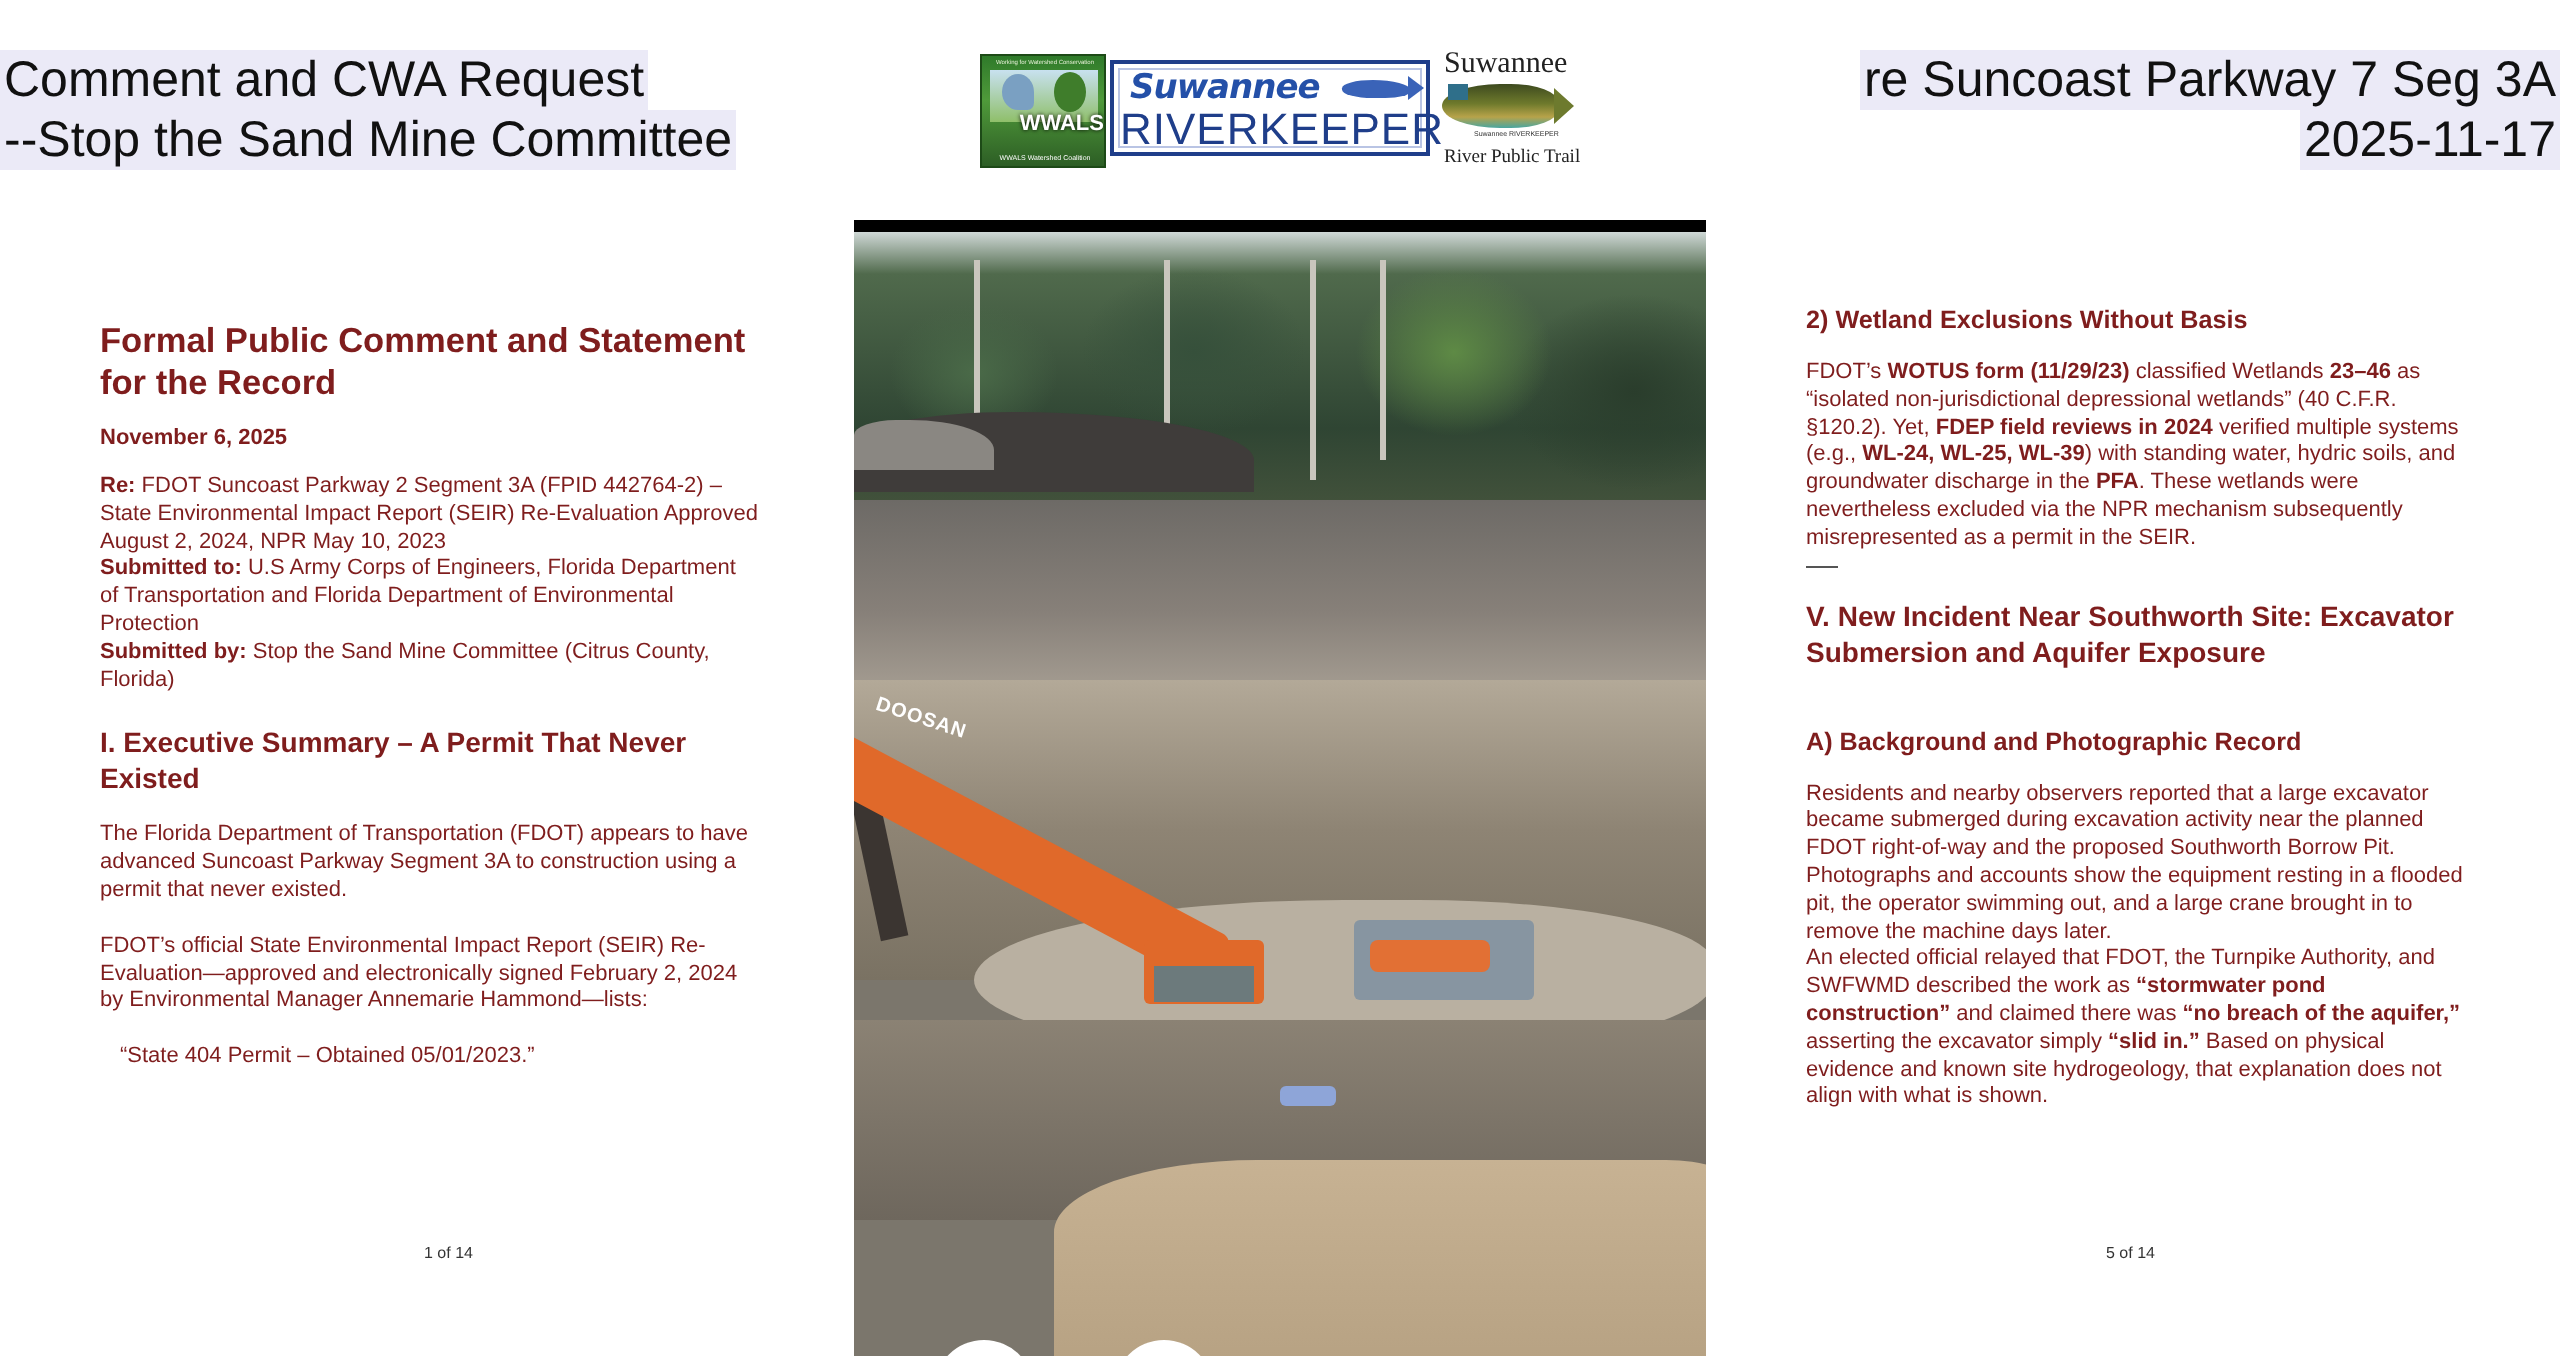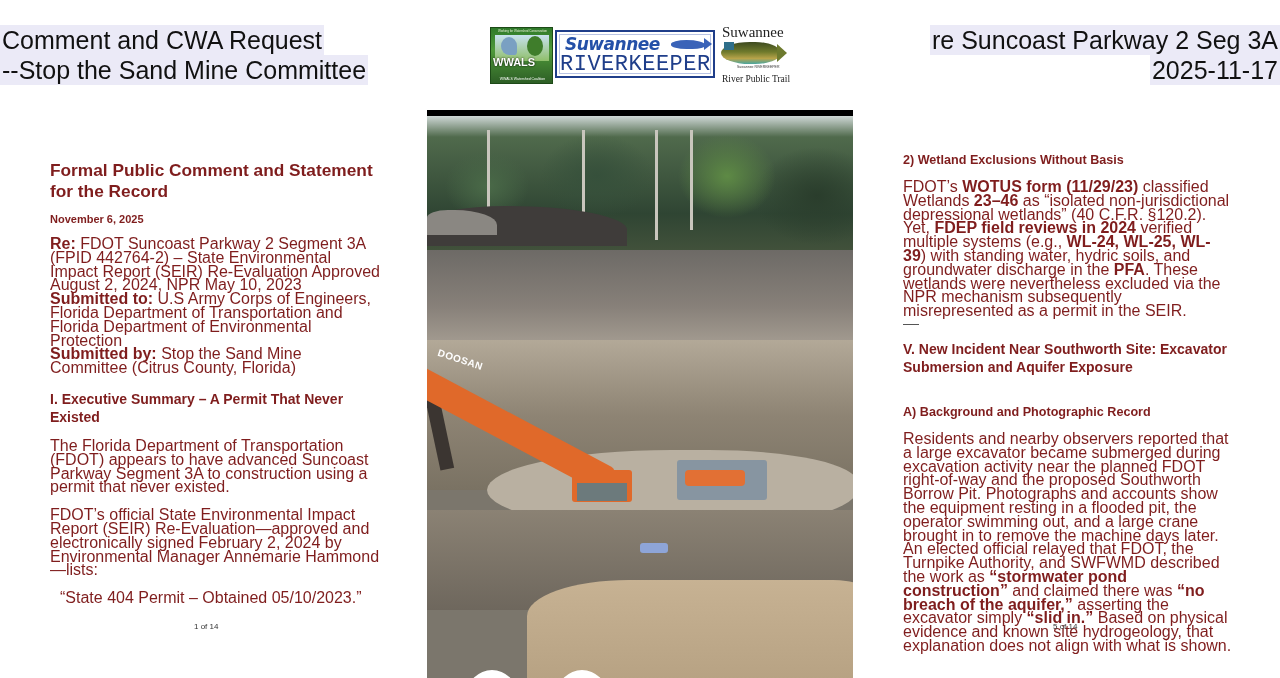--- a/index.html
+++ b/index.html
@@ -19,51 +19,51 @@
 
   
   .logo-wwals {
     position: absolute; left: 490px; top: 27px; width: 63px; height: 57px;
     background: linear-gradient(180deg,#2f7a2a 0%,#4f9a3a 40%,#2d5e25 100%);
     border: 1px solid #1d4a17; box-sizing: border-box; overflow: hidden;
   }
   .logo-wwals .sky { position:absolute; left:4px; top:7px; width:54px; height:26px; background: linear-gradient(180deg,#c8e1f0,#8fbf6a); }
   .logo-wwals .bird { position:absolute; left:10px; top:9px; width:16px; height:18px; border-radius:50% 50% 20% 50%; background:#7aa0c2; }
   .logo-wwals .palm { position:absolute; left:36px; top:8px; width:16px; height:20px; border-radius:50%; background:#3f7d2b; }
-  .logo-wwals .title { position:absolute; left:2px; top:28px; width:59px; text-align:left; color:#fff; font-weight:bold; font-size:11px; text-shadow:0 0 2px #000; }
+  .logo-wwals .title { position:absolute; left:2px; top:28px; width:59px; text-align:right; color:#fff; font-weight:bold; font-size:11px; text-shadow:0 0 2px #000; }
   .logo-wwals .sub { position:absolute; left:0; bottom:2px; width:63px; text-align:center; color:#fff; font-size:3.5px; }
   .logo-wwals .top { position:absolute; left:0; top:1px; width:63px; text-align:center; color:#e8f2d8; font-size:3px; }
 
   .logo-rk {
     position: absolute; left: 555px; top: 30px; width: 160px; height: 48px;
     border: 2px solid #1f3e8a; box-sizing: border-box; background: #fff;
     box-shadow: inset 0 0 0 2px #fff, inset 0 0 0 3px #b9c4e4;
   }
   .logo-rk .l1 { position:absolute; left:8px; top:2px; font-family:"DejaVu Sans", sans-serif; font-weight:bold; font-style:italic; font-size:17px; color:#2450a8; letter-spacing:-0.5px; }
-  .logo-rk .l2 { position:absolute; left:3px; top:20px; font-family:Liberation Mono, monospace; font-size:22px; color:#1f3e8a; letter-spacing:0.5px;text-align:right; }
+  .logo-rk .l2 { position:absolute; left:3px; top:20px; font-family:Liberation Sans, sans-serif; font-size:22px; color:#1f3e8a; letter-spacing:0.5px;text-align:right; }
   .logo-rk .fish { position:absolute; right:8px; top:8px; width:34px; height:9px; background:#3a63b8; border-radius:50% 60% 40% 50%; }
   .logo-rk .fish:after { content:""; position:absolute; right:-7px; top:-2px; border-left:8px solid #3a63b8; border-top:6px solid transparent; border-bottom:6px solid transparent; }
 
   .logo-trail { position:absolute; left:717px; top:24px; width:72px; height:62px; }
   .logo-trail .t1 { position:absolute; left:5px; top:0; font-family:"Liberation Serif", serif; font-size:15px; color:#222; }
   .logo-trail .fishbody { position:absolute; left:4px; top:18px; width:58px; height:22px; border-radius:55% 45% 45% 55%; background: linear-gradient(180deg,#3d4a1f 0%,#6f7a2c 45%,#b7a34a 75%,#4aa6a0 100%); }
   .logo-trail .fishtail { position:absolute; left:60px; top:20px; border-left:10px solid #6d7a2e; border-top:9px solid transparent; border-bottom:9px solid transparent; }
   .logo-trail .badge { position:absolute; left:7px; top:18px; width:10px; height:8px; background:#2f6f8a; }
   .logo-trail .t2 { position:absolute; left:20px; top:41px; font-size:3.5px; color:#333; }
   .logo-trail .t3 { position:absolute; left:5px; top:50px; font-family:"Liberation Serif", serif; font-size:9.5px; color:#222; white-space:nowrap; }
 
   
   .page { position:absolute; font-family:Liberation Sans, sans-serif; color:#7f1d1d; }
   #page-left { left: 50px; top: 160px; width: 330px; }
   #page-right { left: 903px; top: 152px; width: 330px; }
   .h1 { font-weight:bold; font-size:17.3px; line-height:21px; margin:0; }
   .h2 { font-weight:bold; font-size:14px; line-height:18px; margin:0; }
   .h3 { font-weight:bold; font-size:12.6px; line-height:16px; margin:0; }
   .date { font-weight:bold; font-size:11px; margin-top:11px; }
-  .p { font-size:16px; line-height:13.8px; margin:0; }
+  .p { font-size:11px; line-height:13.8px; margin:0; }
   .p b { font-weight:bold; }
   .indent { padding-left: 10px; }
   .pnum { position:absolute; font-size:8px; color:#333; }
   .rule { width: 16px; border-top: 1px solid #555; margin: 6px 0 0 0; }
 
   
   #photo {
     position:absolute; left: 427px; top: 110px; width: 426px; height: 568px; overflow:hidden;
     background:#7b766c;
   }
@@ -94,21 +94,21 @@
   #photo .body { position:absolute; left:250px; top:350px; width:90px; height:40px; background:#8795a1; border-radius:3px; }
   #photo .bodyor { position:absolute; left:258px; top:360px; width:60px; height:16px; background:#e27034; border-radius:4px; }
   #photo .tarp { position:absolute; left:213px; top:433px; width:28px; height:10px; background:#8ea5d8; border-radius:3px; }
   #photo .circ { position:absolute; top:560px; width:50px; height:50px; border-radius:50%; background:#fff; }
 </style>
 </head>
 <body>
 
 <div id="hl1" class="hdr-label">Comment and CWA Request</div>
 <div id="hl2" class="hdr-label">--Stop the Sand Mine Committee</div>
-<div id="hr1" class="hdr-label">re Suncoast Parkway 2 Seg 3A</div>
+<div id="hr1" class="hdr-label">re Suncoast Parkway 7 Seg 3A</div>
 <div id="hr2" class="hdr-label">2025-11-17</div>
 
 <div class="logo-wwals">
   <div class="top">Working for Watershed Conservation</div>
   <div class="sky"></div>
   <div class="bird"></div>
   <div class="palm"></div>
   <div class="title">WWALS</div>
   <div class="sub">WWALS Watershed Coalition</div>
 </div>
@@ -135,23 +135,23 @@
     <b>Re:</b>
     <span>FDOT Suncoast Parkway 2 Segment 3A (FPID 442764-2) – State Environmental Impact Report (SEIR) Re-Evaluation Approved August 2, 2024, NPR May 10, 2023</span><br>
     <b>Submitted to:</b>
     <span>U.S Army Corps of Engineers, Florida Department of Transportation and Florida Department of Environmental Protection</span><br>
     <b>Submitted by:</b>
     <span>Stop the Sand Mine Committee (Citrus County, Florida)</span>
   </p>
   <h2 class="h2" style="margin-top:15px">I. Executive Summary – A Permit That Never Existed</h2>
   <p class="p" style="margin-top:13px">The Florida Department of Transportation (FDOT) appears to have advanced Suncoast Parkway Segment 3A to construction using a permit that never existed.</p>
   <p class="p" style="margin-top:14px">FDOT’s official State Environmental Impact Report (SEIR) Re-Evaluation—approved and electronically signed February 2, 2024 by Environmental Manager Annemarie Hammond—lists:</p>
-  <p class="p indent" style="margin-top:14px">“State 404 Permit – Obtained 05/10/2023.”</p>
+  <p class="p indent" style="margin-top:14px">“State 404 Permit – Obtained 05/01/2023.”</p>
 </div>
-<div class="pnum" style="left:194px; top:622px;">1 of 14</div>
+<div class="pnum" style="left:212px; top:622px;">1 of 14</div>
 
 <div id="photo">
   <div class="trees"></div>
   <div class="trunk" style="left:60px; height:90px;"></div>
   <div class="trunk" style="left:155px; height:95px;"></div>
   <div class="trunk" style="left:228px; height:110px;"></div>
   <div class="trunk" style="left:263px; height:100px;"></div>
   <div class="ground"></div>
   <div class="pile"></div>
   <div class="pile2"></div>

